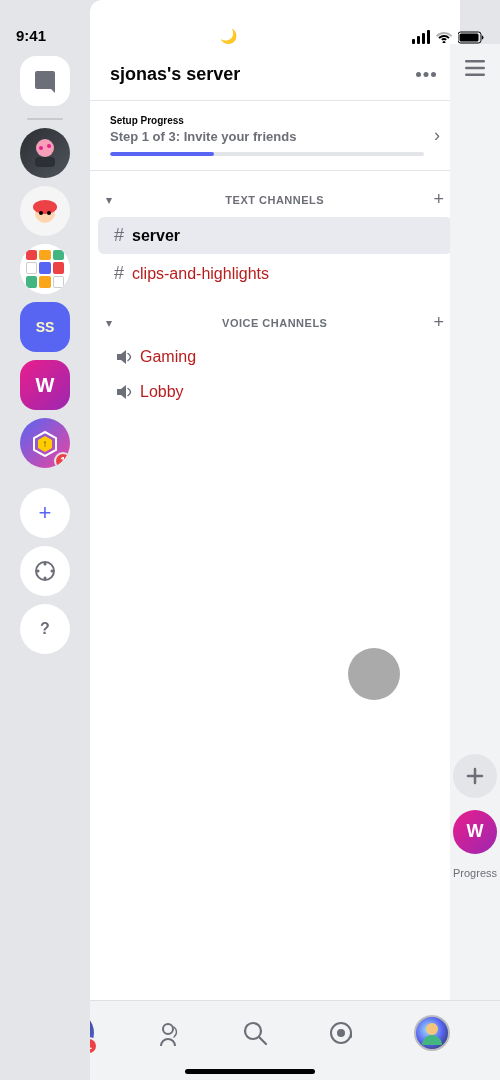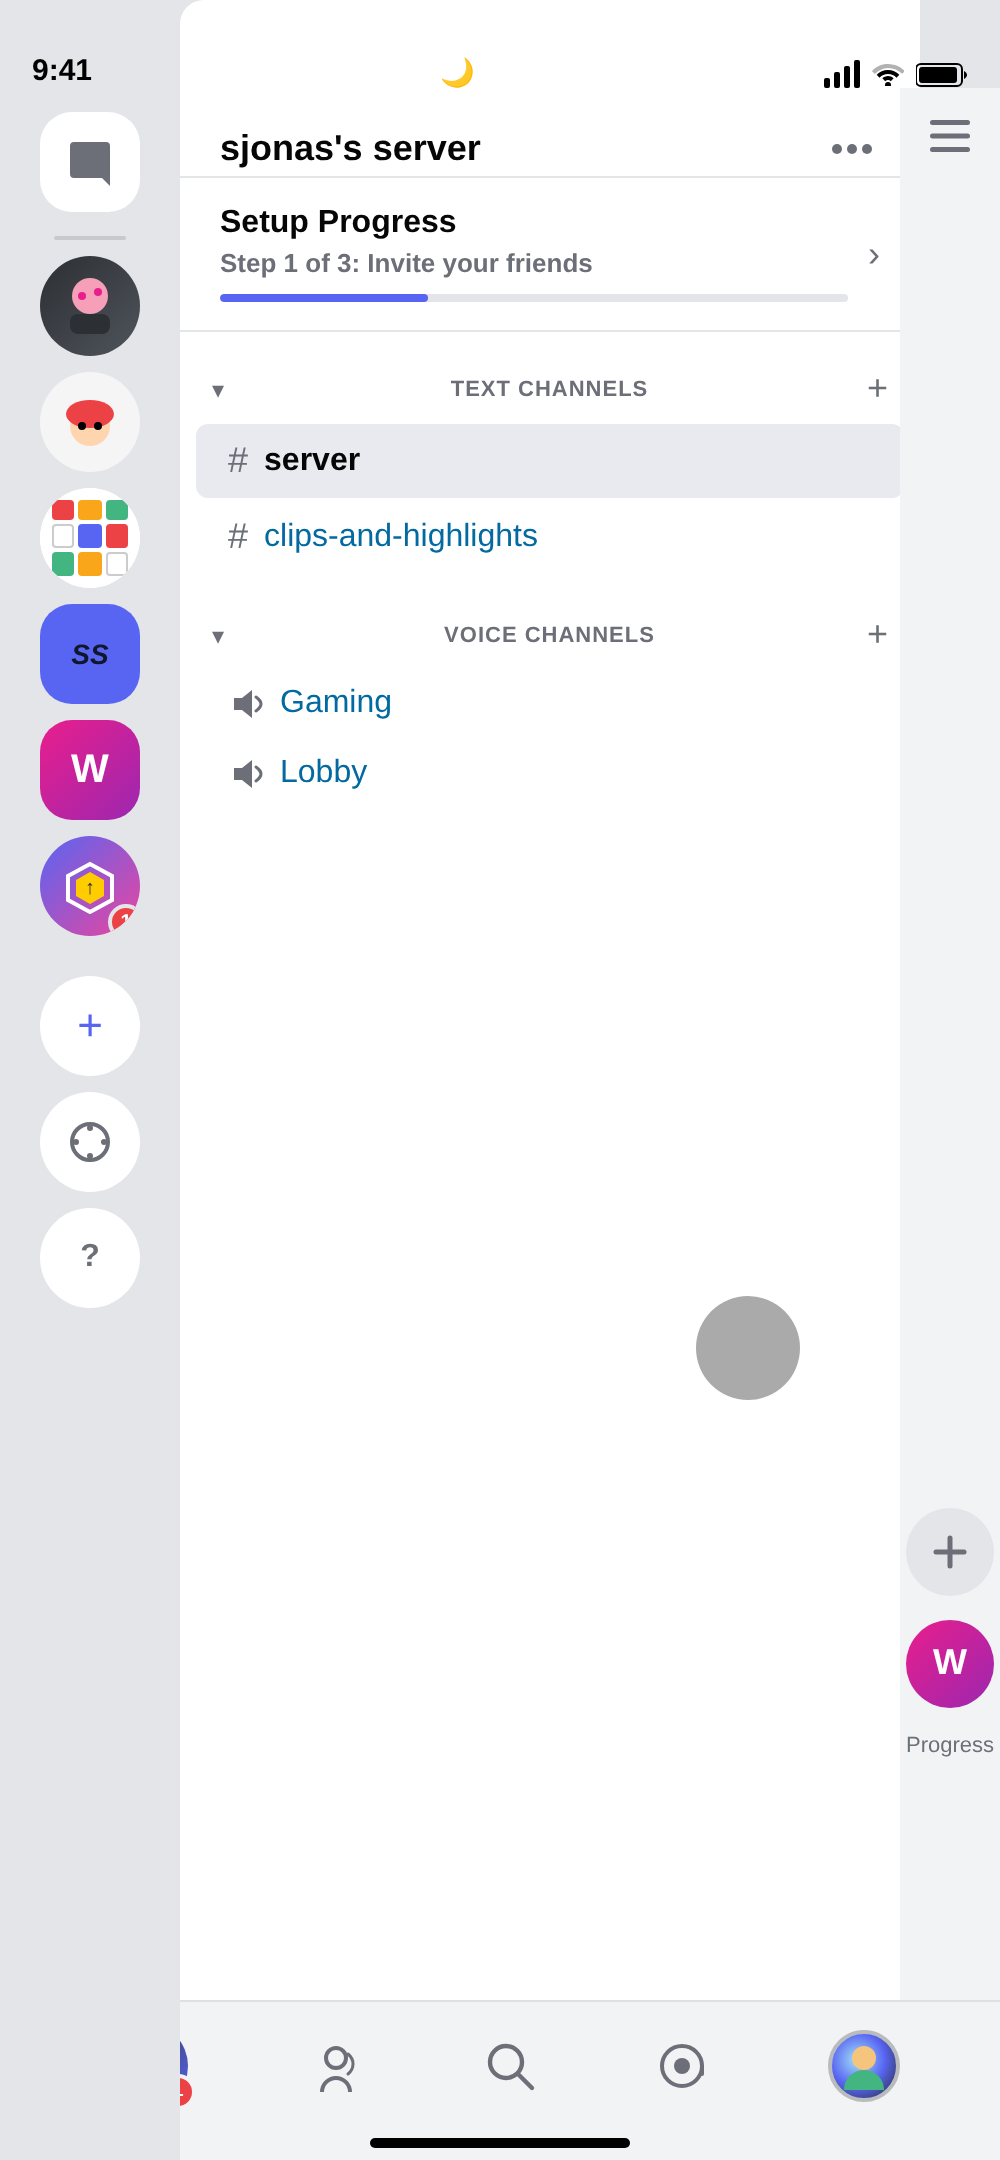--- a/index.html
+++ b/index.html
@@ -151,21 +151,21 @@
       width: 370px;
       bottom: 0;
       background: #fff;
       border-radius: 12px 0 0 12px;
       overflow: hidden;
       display: flex;
       flex-direction: column;
     }
 
     .panel-header {
-      padding: 16px 20px 0;
+      padding: 16px 20px 12px;
       border-bottom: 1px solid #e3e5e8;
       display: flex;
       align-items: center;
       justify-content: space-between;
       margin-top: 44px;
       text-align: right;
     }
 
     .panel-title {
       font-size: 18px;
@@ -190,21 +190,21 @@
       align-items: center;
       justify-content: space-between;
       cursor: pointer;
     }
 
     .setup-text-block {
       flex: 1;
     }
 
     .setup-title {
-      font-size: 16px;
+      font-size: 10px;
       font-weight: 700;
       color: #060607;
       margin-bottom: 3px;
     }
 
     .setup-subtitle {
       font-size: 13px;
       color: #6d6f78;
       font-weight: bold;
     }
@@ -274,21 +274,21 @@
     .channel-icon {
       color: #6d6f78;
       font-size: 18px;
       margin-right: 8px;
       display: flex;
       align-items: center;
     }
 
     .channel-name {
       font-size: 16px;
-      color: #0369a1;
+      color: #b91c1c;
       font-weight: 500;
     }
 
     .channel-item.active .channel-name {
       color: #060607;
       font-weight: 600;
     }
 
     
     .floating-circle {
@@ -347,22 +347,21 @@
       transform: translateX(-50%);
       width: 130px;
       height: 5px;
       background: #000;
       border-radius: 3px;
     }
 
     .ss-text {
       font-size: 14px;
       font-weight: 700;
-      color: #0f172a;
-      font-style: italic;
+      color: #fef9c3;
     }
 
     
     .rubik-icon {
       width: 50px;
       height: 50px;
       border-radius: 50%;
       background: #fff;
       display: grid;
       grid-template-columns: repeat(3, 1fr);

